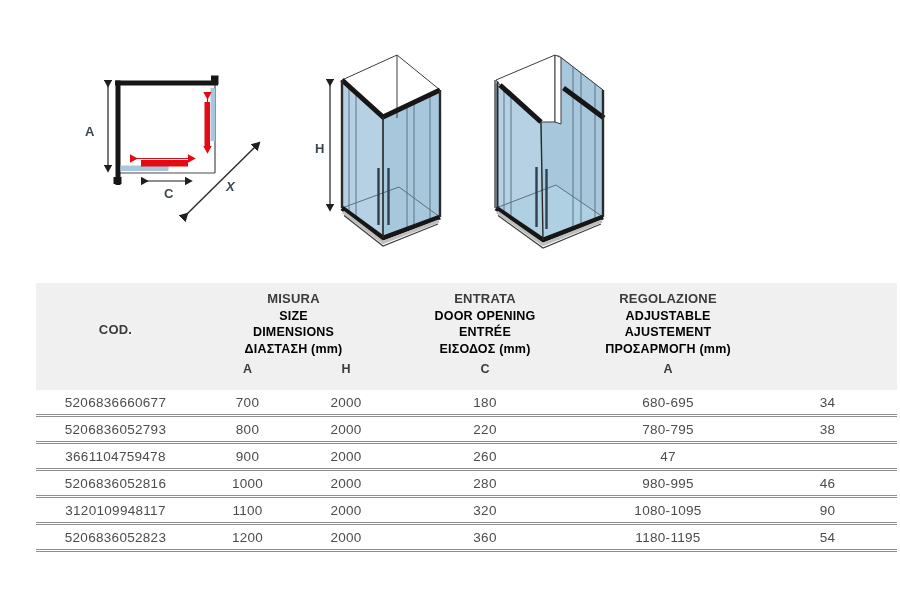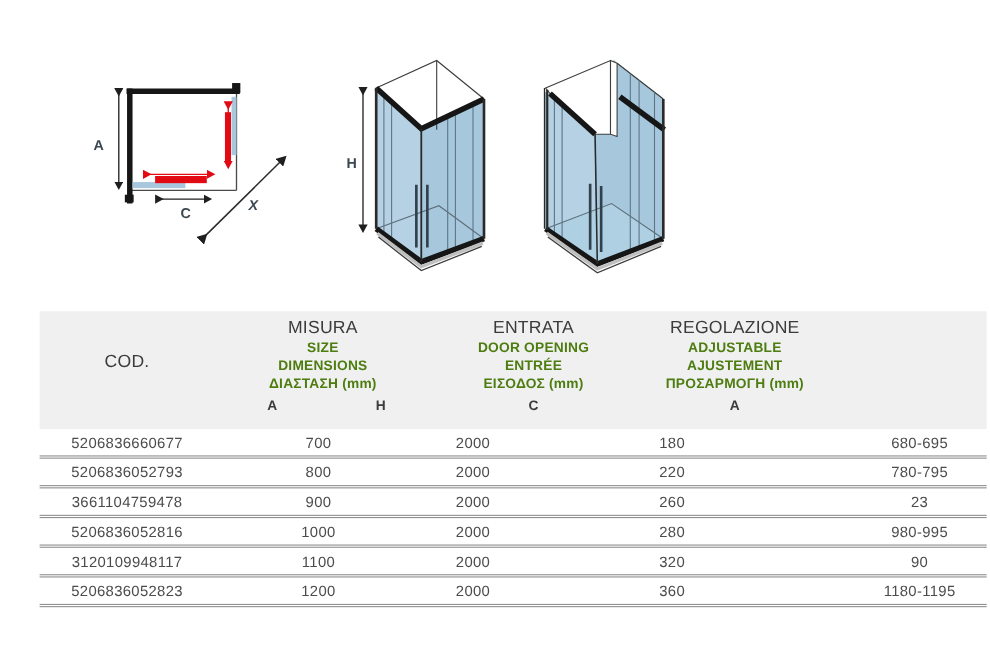--- a/index.html
+++ b/index.html
@@ -16,35 +16,34 @@
   .spec-table{position:absolute;left:36px;top:283px;width:861px;}
   .thead{
     background:#f0f0f1;
     display:grid;
     grid-template-columns:159px 105px 92px 186px 180px 139px;
     grid-template-rows:79px 28px;
   }
   .hcell{grid-row:1;display:flex;flex-direction:column;justify-content:flex-start;
     align-items:center;text-align:center;padding-top:8px;}
   .hcell.vcenter{justify-content:center;padding-top:16px;}
-  .h-line1{font-size:16px;font-weight:400;color:#3b3b3b;line-height:16.5px;letter-spacing:.2px;}
-  .h-line{font-size:12.5px;font-weight:700;color:#4d7c0f;line-height:16.5px;letter-spacing:.2px;}
+  .h-line1{font-size:13px;font-weight:700;color:#3b3b3b;line-height:16.5px;letter-spacing:.2px;}
+  .h-line{font-size:12.5px;font-weight:700;color:#000000;line-height:16.5px;letter-spacing:.2px;}
   .c-cod{grid-column:1;} .c-mis{grid-column:2 / span 2;} .c-ent{grid-column:4;}
   .c-reg{grid-column:5;} .c-pes{grid-column:6;}
   .scell{grid-row:2;display:flex;align-items:flex-start;justify-content:center;
     font-size:12.5px;font-weight:700;color:#3b3b3b;}
   .s1{grid-column:2;} .s2{grid-column:3;} .s3{grid-column:4;} .s4{grid-column:5;}
 
   .tbody .trow{
     display:grid;
     grid-template-columns:159px 105px 92px 186px 180px 139px;
     height:24px;
     border-bottom:3px double #8f8f8f;
     align-items:center;
-    gap:42px;
   }
   .tbody .tcell{
     text-align:center;font-size:13.5px;color:#4c4c4c;letter-spacing:.3px;
     white-space:nowrap;
   }
   svg text{font-family:"Liberation Sans", sans-serif;}
   .dim-label{font-size:13px;font-weight:700;fill:#3a4750;}
 </style>
 </head>
 <body>
@@ -190,35 +189,36 @@
         <div class="tcell">2000</div>
         <div class="tcell">220</div>
         <div class="tcell">780-795</div>
         <div class="tcell">38</div>
       </div>
       <div class="trow">
         <div class="tcell">3661104759478</div>
         <div class="tcell">900</div>
         <div class="tcell">2000</div>
         <div class="tcell">260</div>
-        <div class="tcell">23</div>
+        <div class="tcell">47</div>
       </div>
       <div class="trow">
         <div class="tcell">5206836052816</div>
         <div class="tcell">1000</div>
         <div class="tcell">2000</div>
         <div class="tcell">280</div>
         <div class="tcell">980-995</div>
         <div class="tcell">46</div>
       </div>
       <div class="trow">
         <div class="tcell">3120109948117</div>
         <div class="tcell">1100</div>
         <div class="tcell">2000</div>
         <div class="tcell">320</div>
+        <div class="tcell">1080-1095</div>
         <div class="tcell">90</div>
       </div>
       <div class="trow">
         <div class="tcell">5206836052823</div>
         <div class="tcell">1200</div>
         <div class="tcell">2000</div>
         <div class="tcell">360</div>
         <div class="tcell">1180-1195</div>
         <div class="tcell">54</div>
       </div>

